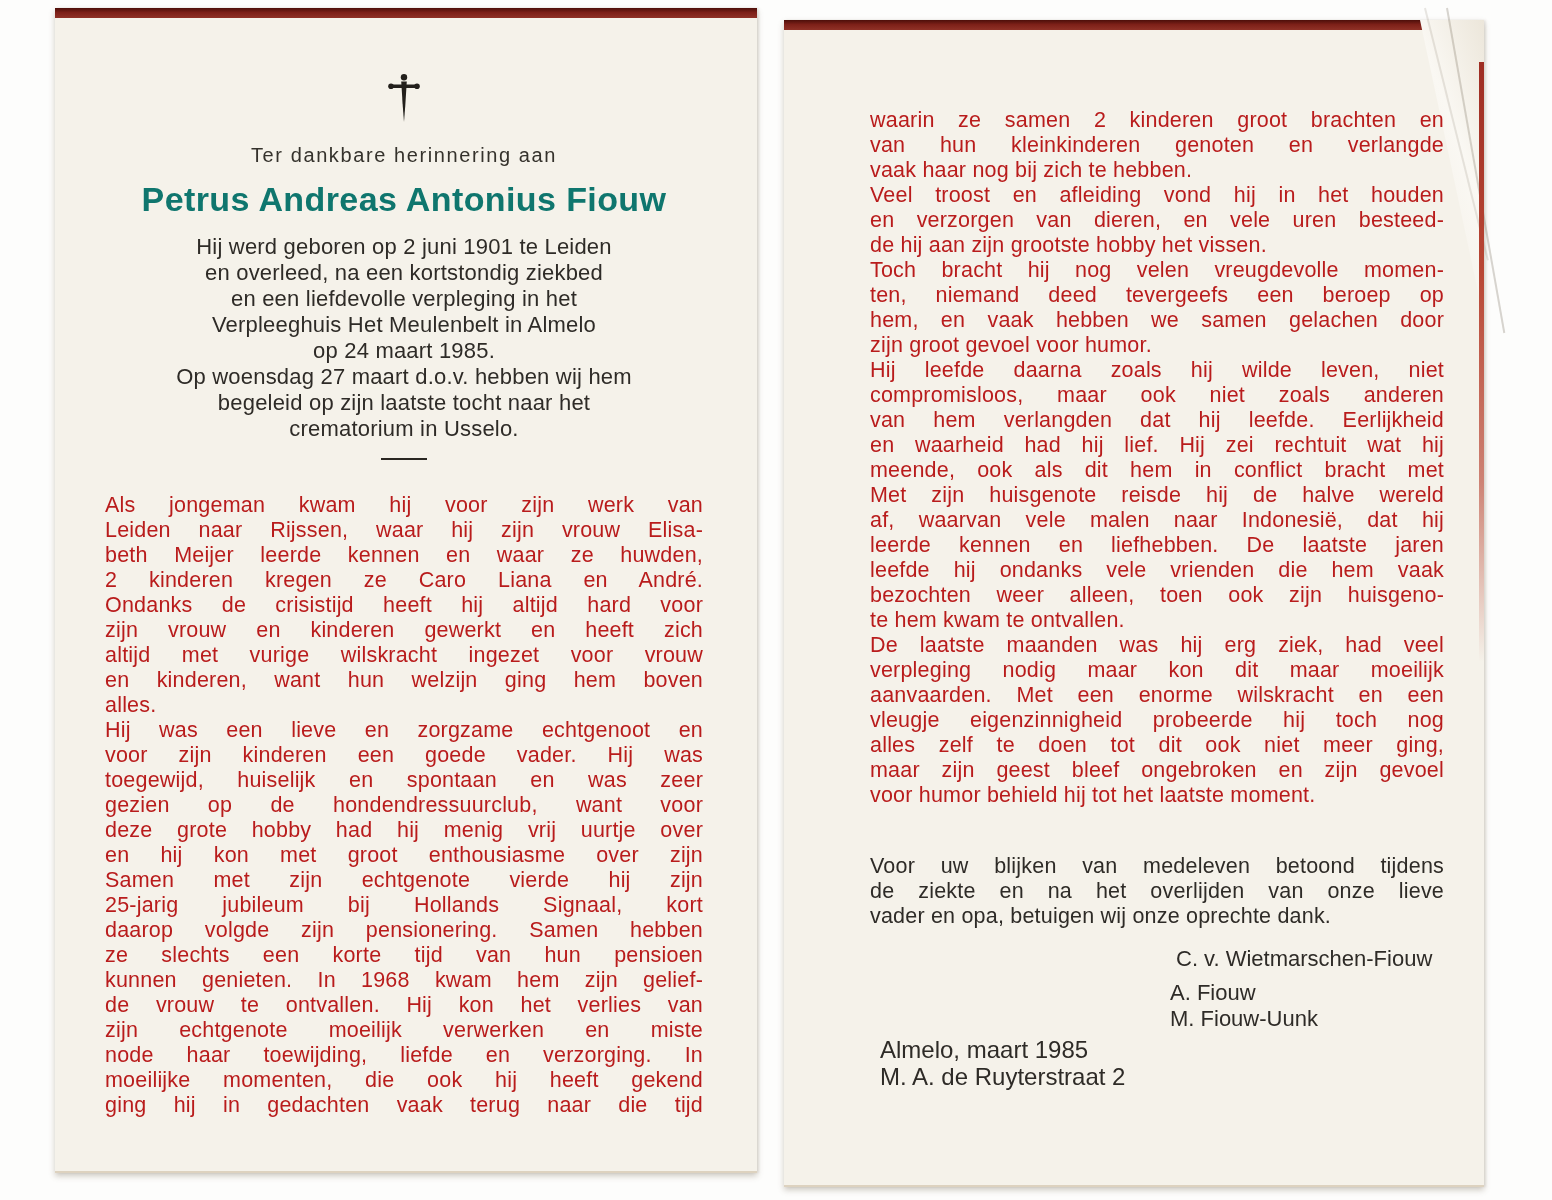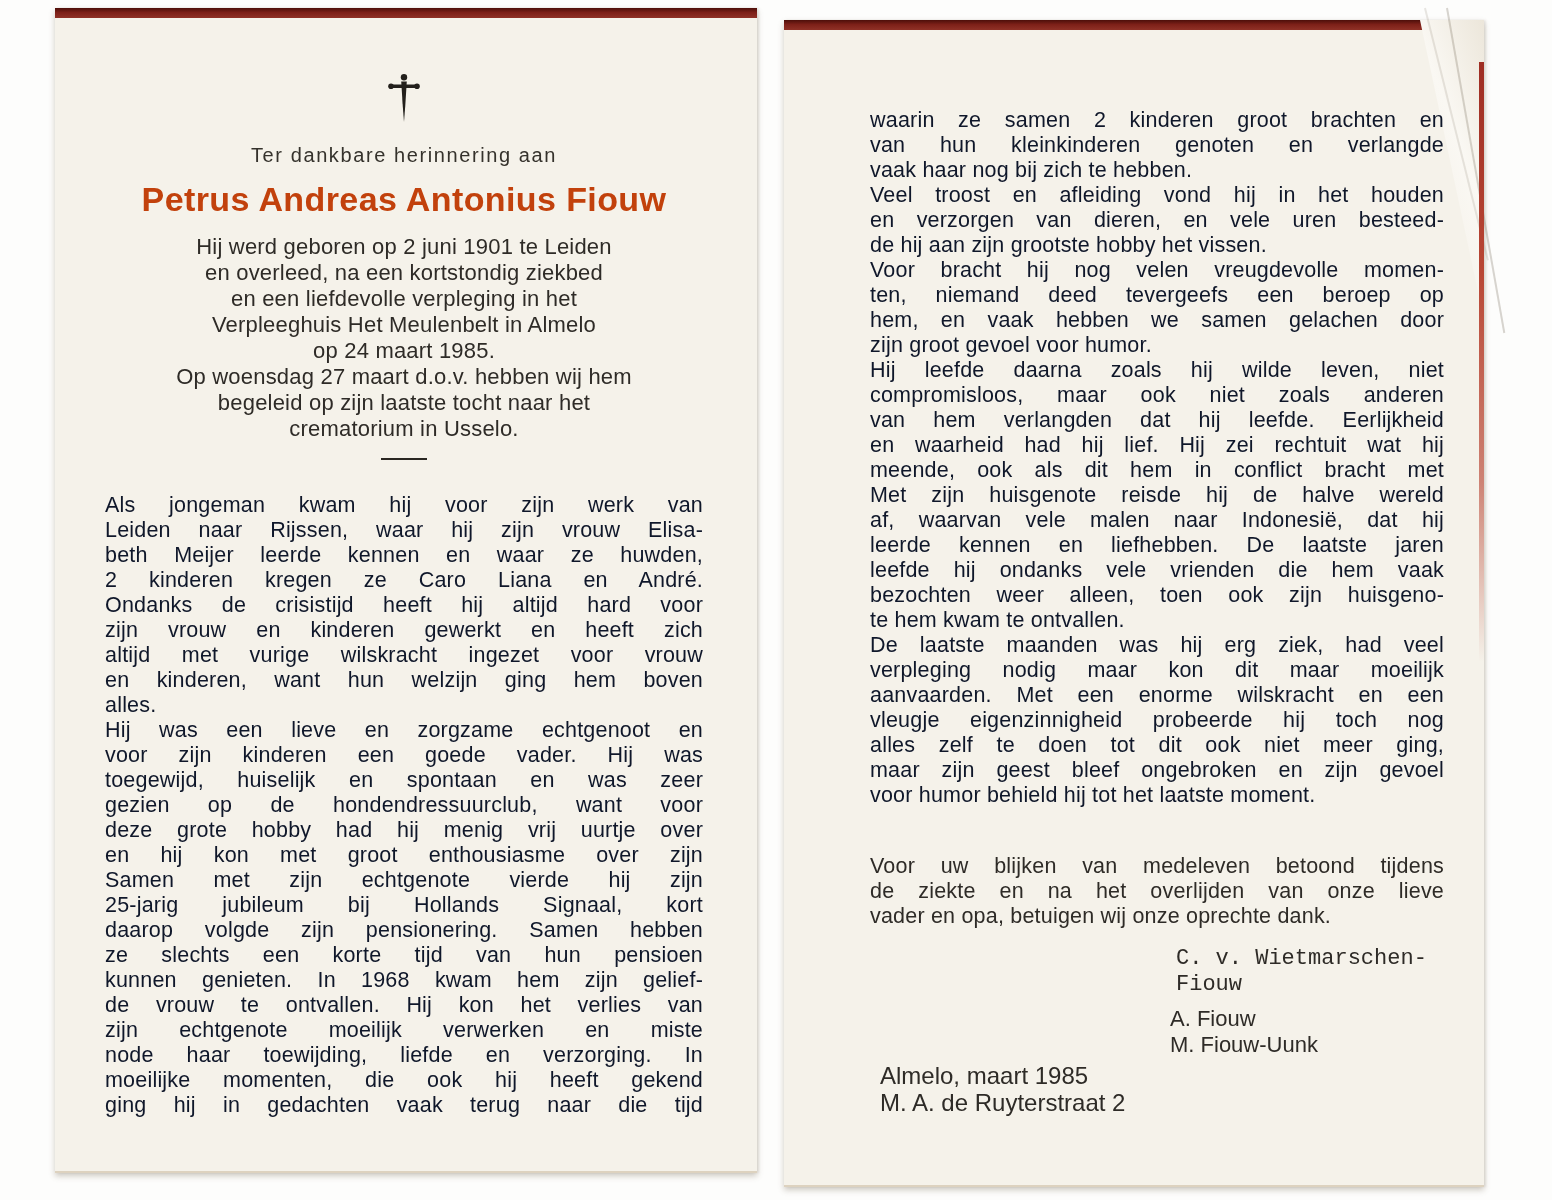--- a/index.html
+++ b/index.html
@@ -68,60 +68,59 @@
     font-size: 20px;
     letter-spacing: 1.6px;
     color: #35322c;
   }
   .deceased-name {
     margin-top: 13px;
     text-align: center;
     font-size: 34px;
     font-weight: bold;
     letter-spacing: 0.4px;
-    color: #c2410c;
+    color: #0f766e;
   }
   .dates-block {
     margin-top: 15px;
     font-size: 22px;
     line-height: 26px;
     letter-spacing: 0.2px;
   }
   .dates-block .line { text-align: center; }
 
   .divider-rule {
     width: 46px;
     border-top: 2.5px solid #2a2722;
     margin: 16px auto 0 auto;
   }
 
   .body-text {
     font-size: 21.5px;
     line-height: 25px;
     letter-spacing: 0.2px;
-    color: #0f172a;
+    color: #b91c1c;
   }
   #card-left  .body-text { margin-top: 33px; }
   #card-right .body-text { margin-top: 88px; }
 
   .jline { text-align: justify; text-align-last: justify; }
   .jline.last { text-align-last: left; }
 
   .thanks-block {
     margin-top: 46px;
     font-size: 21.5px;
     line-height: 25px;
     letter-spacing: 0.2px;
   }
   .signature-first {
     margin-top: 17px;
     margin-left: 306px;
     font-size: 22px;
     line-height: 26px;
-    font-family: Liberation Mono, monospace;
   }
   .signature-rest {
     margin-top: 8px;
     margin-left: 300px;
     font-size: 22px;
     line-height: 26px;
   }
   .footer-block {
     margin-top: 4px;
     margin-left: 10px;
@@ -210,21 +209,21 @@
             <div class="jline">waarin ze samen 2 kinderen groot brachten en</div>
             <div class="jline">van hun kleinkinderen genoten en verlangde</div>
             <div class="jline last">vaak haar nog bij zich te hebben.</div>
           </div>
           <div class="para">
             <div class="jline">Veel troost en afleiding vond hij in het houden</div>
             <div class="jline">en verzorgen van dieren, en vele uren besteed-</div>
             <div class="jline last">de hij aan zijn grootste hobby het vissen.</div>
           </div>
           <div class="para">
-            <div class="jline">Voor bracht hij nog velen vreugdevolle momen-</div>
+            <div class="jline">Toch bracht hij nog velen vreugdevolle momen-</div>
             <div class="jline">ten, niemand deed tevergeefs een beroep op</div>
             <div class="jline">hem, en vaak hebben we samen gelachen door</div>
             <div class="jline last">zijn groot gevoel voor humor.</div>
           </div>
           <div class="para">
             <div class="jline">Hij leefde daarna zoals hij wilde leven, niet</div>
             <div class="jline">compromisloos, maar ook niet zoals anderen</div>
             <div class="jline">van hem verlangden dat hij leefde. Eerlijkheid</div>
             <div class="jline">en waarheid had hij lief. Hij zei rechtuit wat hij</div>
             <div class="jline">meende, ook als dit hem in conflict bracht met</div>

